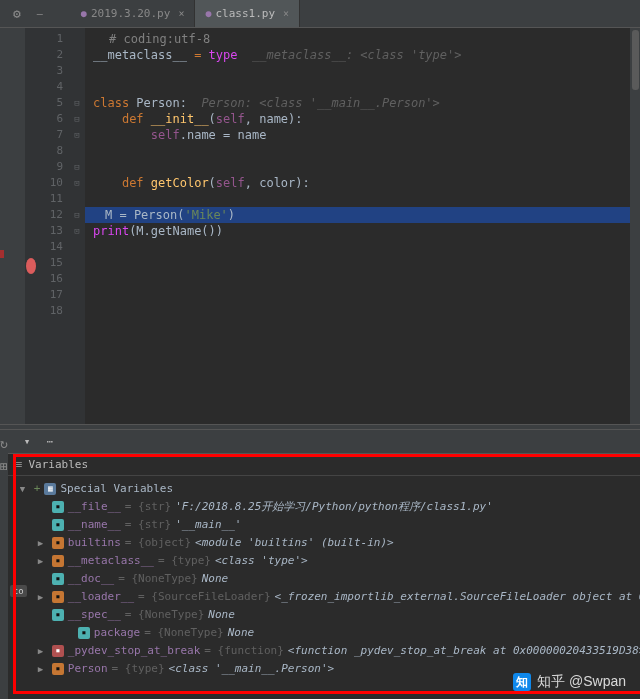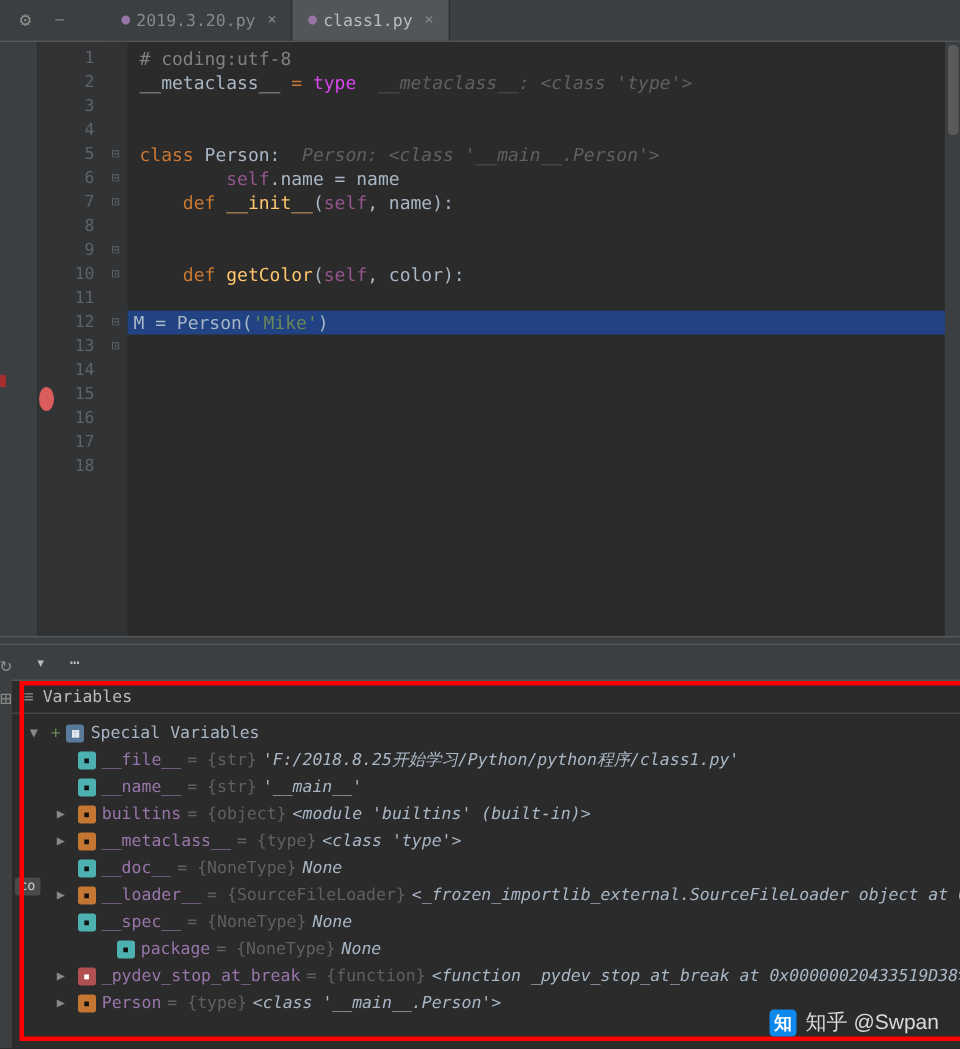--- a/index.html
+++ b/index.html
@@ -38,22 +38,22 @@
 .line-nums {
   width: 30px; text-align: right; padding: 3px 6px 0 0;
   color: #606366; font-size: 11px; user-select: none;
   background: #313335;
 }
 .line-nums div { height: 16px; line-height: 16px; }
 .fold-col { width: 16px; background: #313335; padding-top: 3px; }
 .fold-col div { height: 16px; line-height: 16px; text-align: center; color: #606366; font-size: 9px; }
 .code { flex: 1; padding: 3px 0 0 8px; font-size: 12px; line-height: 16px; position: relative; }
 .code-line { height: 16px; white-space: pre; }
-.hl { background: #214283; display: block; margin-left: -8px; padding-left: 4px; }
-.c-comment { color: #808080; }
+.hl { background: #214283; display: block; margin-left: -8px; padding-left: 20px; }
+.c-comment { color: #808080; margin-left: 16px; }
 .c-kw { color: #cc7832; }
 .c-self { color: #94558d; }
 .c-str { color: #6a8759; }
 .c-func { color: #ffc66d; }
 .c-builtin { color: #d946ef; }
 .c-hint { color: #606060; font-style: italic; }
 .c-var { color: #a9b7c6; }
 .breakpoint-col { width: 14px; background: #313335; padding-top: 3px; }
 .breakpoint-col div { height: 16px; }
 .bp { width: 10px; height: 10px; background: #db5c5c; border-radius: 50%; margin: 3px 0 0 1px; }
@@ -186,27 +186,28 @@
         <div></div>
         <div></div>
         <div></div>
       </div>
     <div class="code" id="code">
         <div class="code-line"><span class="c-comment"># coding:utf-8</span></div>
         <div class="code-line"><span class="c-var">__metaclass__ </span><span class="c-kw">= </span><span class="c-builtin">type  </span><span class="c-hint">__metaclass__: &lt;class 'type'&gt;</span></div>
         <div class="code-line"></div>
         <div class="code-line"></div>
         <div class="code-line"><span class="c-kw">class </span><span class="c-var">Person:  </span><span class="c-hint">Person: &lt;class '__main__.Person'&gt;</span></div>
+        <div class="code-line"><span class="c-var">    </span><span class="c-kw">def </span><span class="c-func">__init__</span><span class="c-var">(</span><span class="c-self">self</span><span class="c-var">, name):</span></div>
         <div class="code-line"><span class="c-var">        </span><span class="c-self">self</span><span class="c-var">.name = name</span></div>
-        <div class="code-line"><span class="c-var">    </span><span class="c-kw">def </span><span class="c-func">__init__</span><span class="c-var">(</span><span class="c-self">self</span><span class="c-var">, name):</span></div>
         <div class="code-line"></div>
         <div class="code-line"></div>
         <div class="code-line"><span class="c-var">    </span><span class="c-kw">def </span><span class="c-func">getColor</span><span class="c-var">(</span><span class="c-self">self</span><span class="c-var">, color):</span></div>
         <div class="code-line"></div>
         <div class="code-line hl"><span class="c-var">M = Person(</span><span class="c-str">'Mike'</span><span class="c-var">)</span></div>
+        <div class="code-line"><span class="c-builtin">print</span><span class="c-var">(M.getName())</span></div>
         <div class="code-line"></div>
       </div>
   </div>
 </div>
 <div class="scroller">
     <div class="scroller-thumb"></div>
   </div>
 
 <div class="splitter"></div>
 

